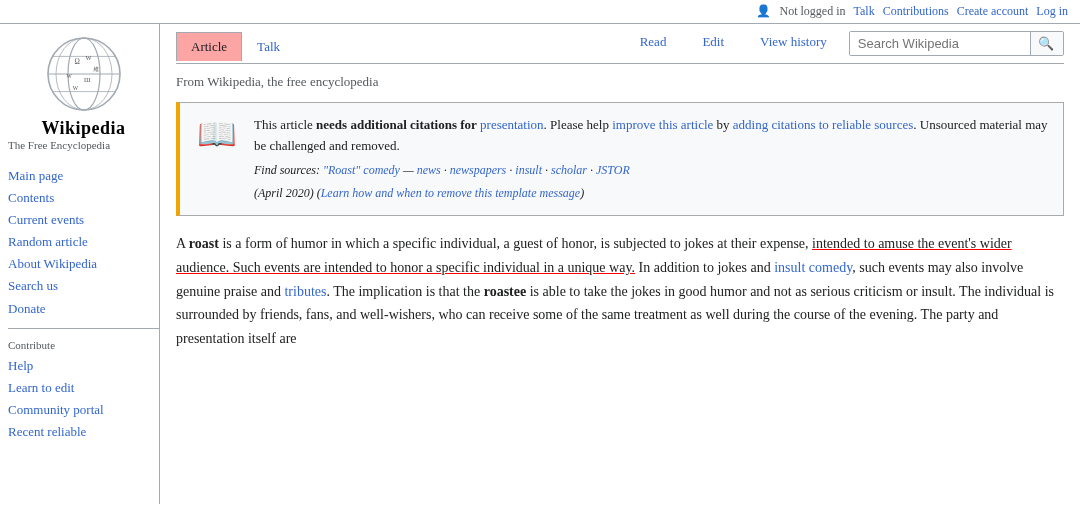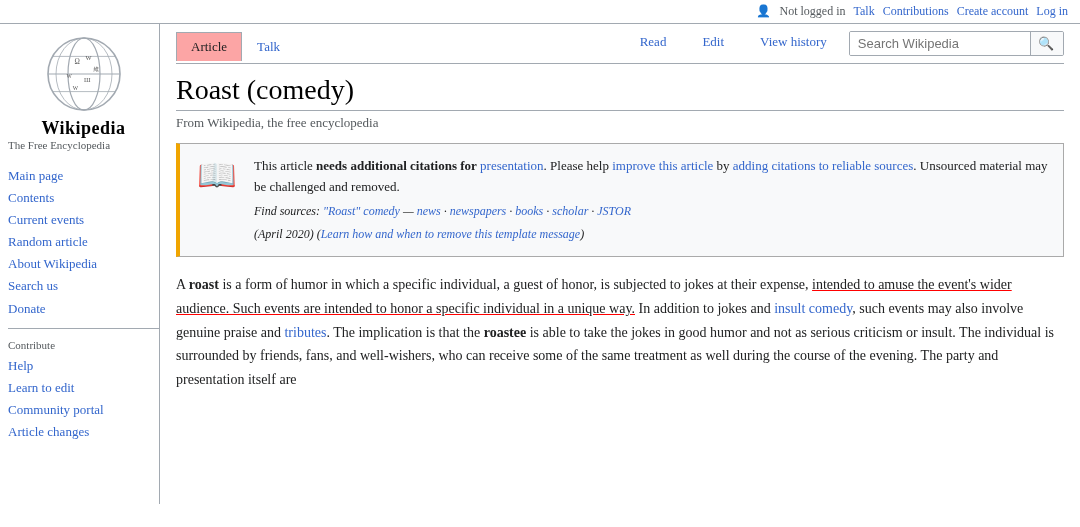--- a/index.html
+++ b/index.html
@@ -228,21 +228,21 @@
       <a>Donate</a>
     </div>
 
     <hr class="sidebar-divider">
 
     <div class="sidebar-section-label">Contribute</div>
     <div class="sidebar-nav">
       <a>Help</a>
       <a>Learn to edit</a>
       <a>Community portal</a>
-      <a>Article changes</a>
+      <a>Recent reliable</a>
     </div>
   </div>
 
   <div id="main">
 
     <div id="tab-bar">
       <div class="tabs-left">
         <a class="tab active">Article</a>
         <a class="tab">Talk</a>
       </div>
@@ -250,33 +250,32 @@
         <a class="tab">Read</a>
         <a class="tab">Edit</a>
         <a class="tab">View history</a>
         <div class="search-box">
           <input class="search-input" type="text" placeholder="Search Wikipedia" style="">
           <button class="search-btn">🔍</button>
         </div>
       </div>
     </div>
 
-    <h1 id="article-title">Roast (comedy)</h1>
     <p id="article-subtitle">From Wikipedia, the free encyclopedia</p>
 
     <div class="notice-box">
       <div class="notice-icon">📖</div>
       <div class="notice-text">
         <span>This article <b>needs additional citations for</b> <a>presentation</a>. Please help <a>improve this article</a> by <a>adding citations to reliable sources</a>. Unsourced material may be challenged and removed.</span>
         <div class="notice-sources">
           <span>Find sources:</span>
           <a>"Roast" comedy</a>
           — <a>news</a>
           · <a>newspapers</a>
-          · <a>books</a>
+          · <a>insult</a>
           · <a>scholar</a>
           · <a>JSTOR</a>
         </div>
         <div class="notice-sources">
           <span>(April 2020) (<a>Learn how and when to remove this template message</a>)</span>
         </div>
       </div>
     </div>
 
     <div id="article-body">

